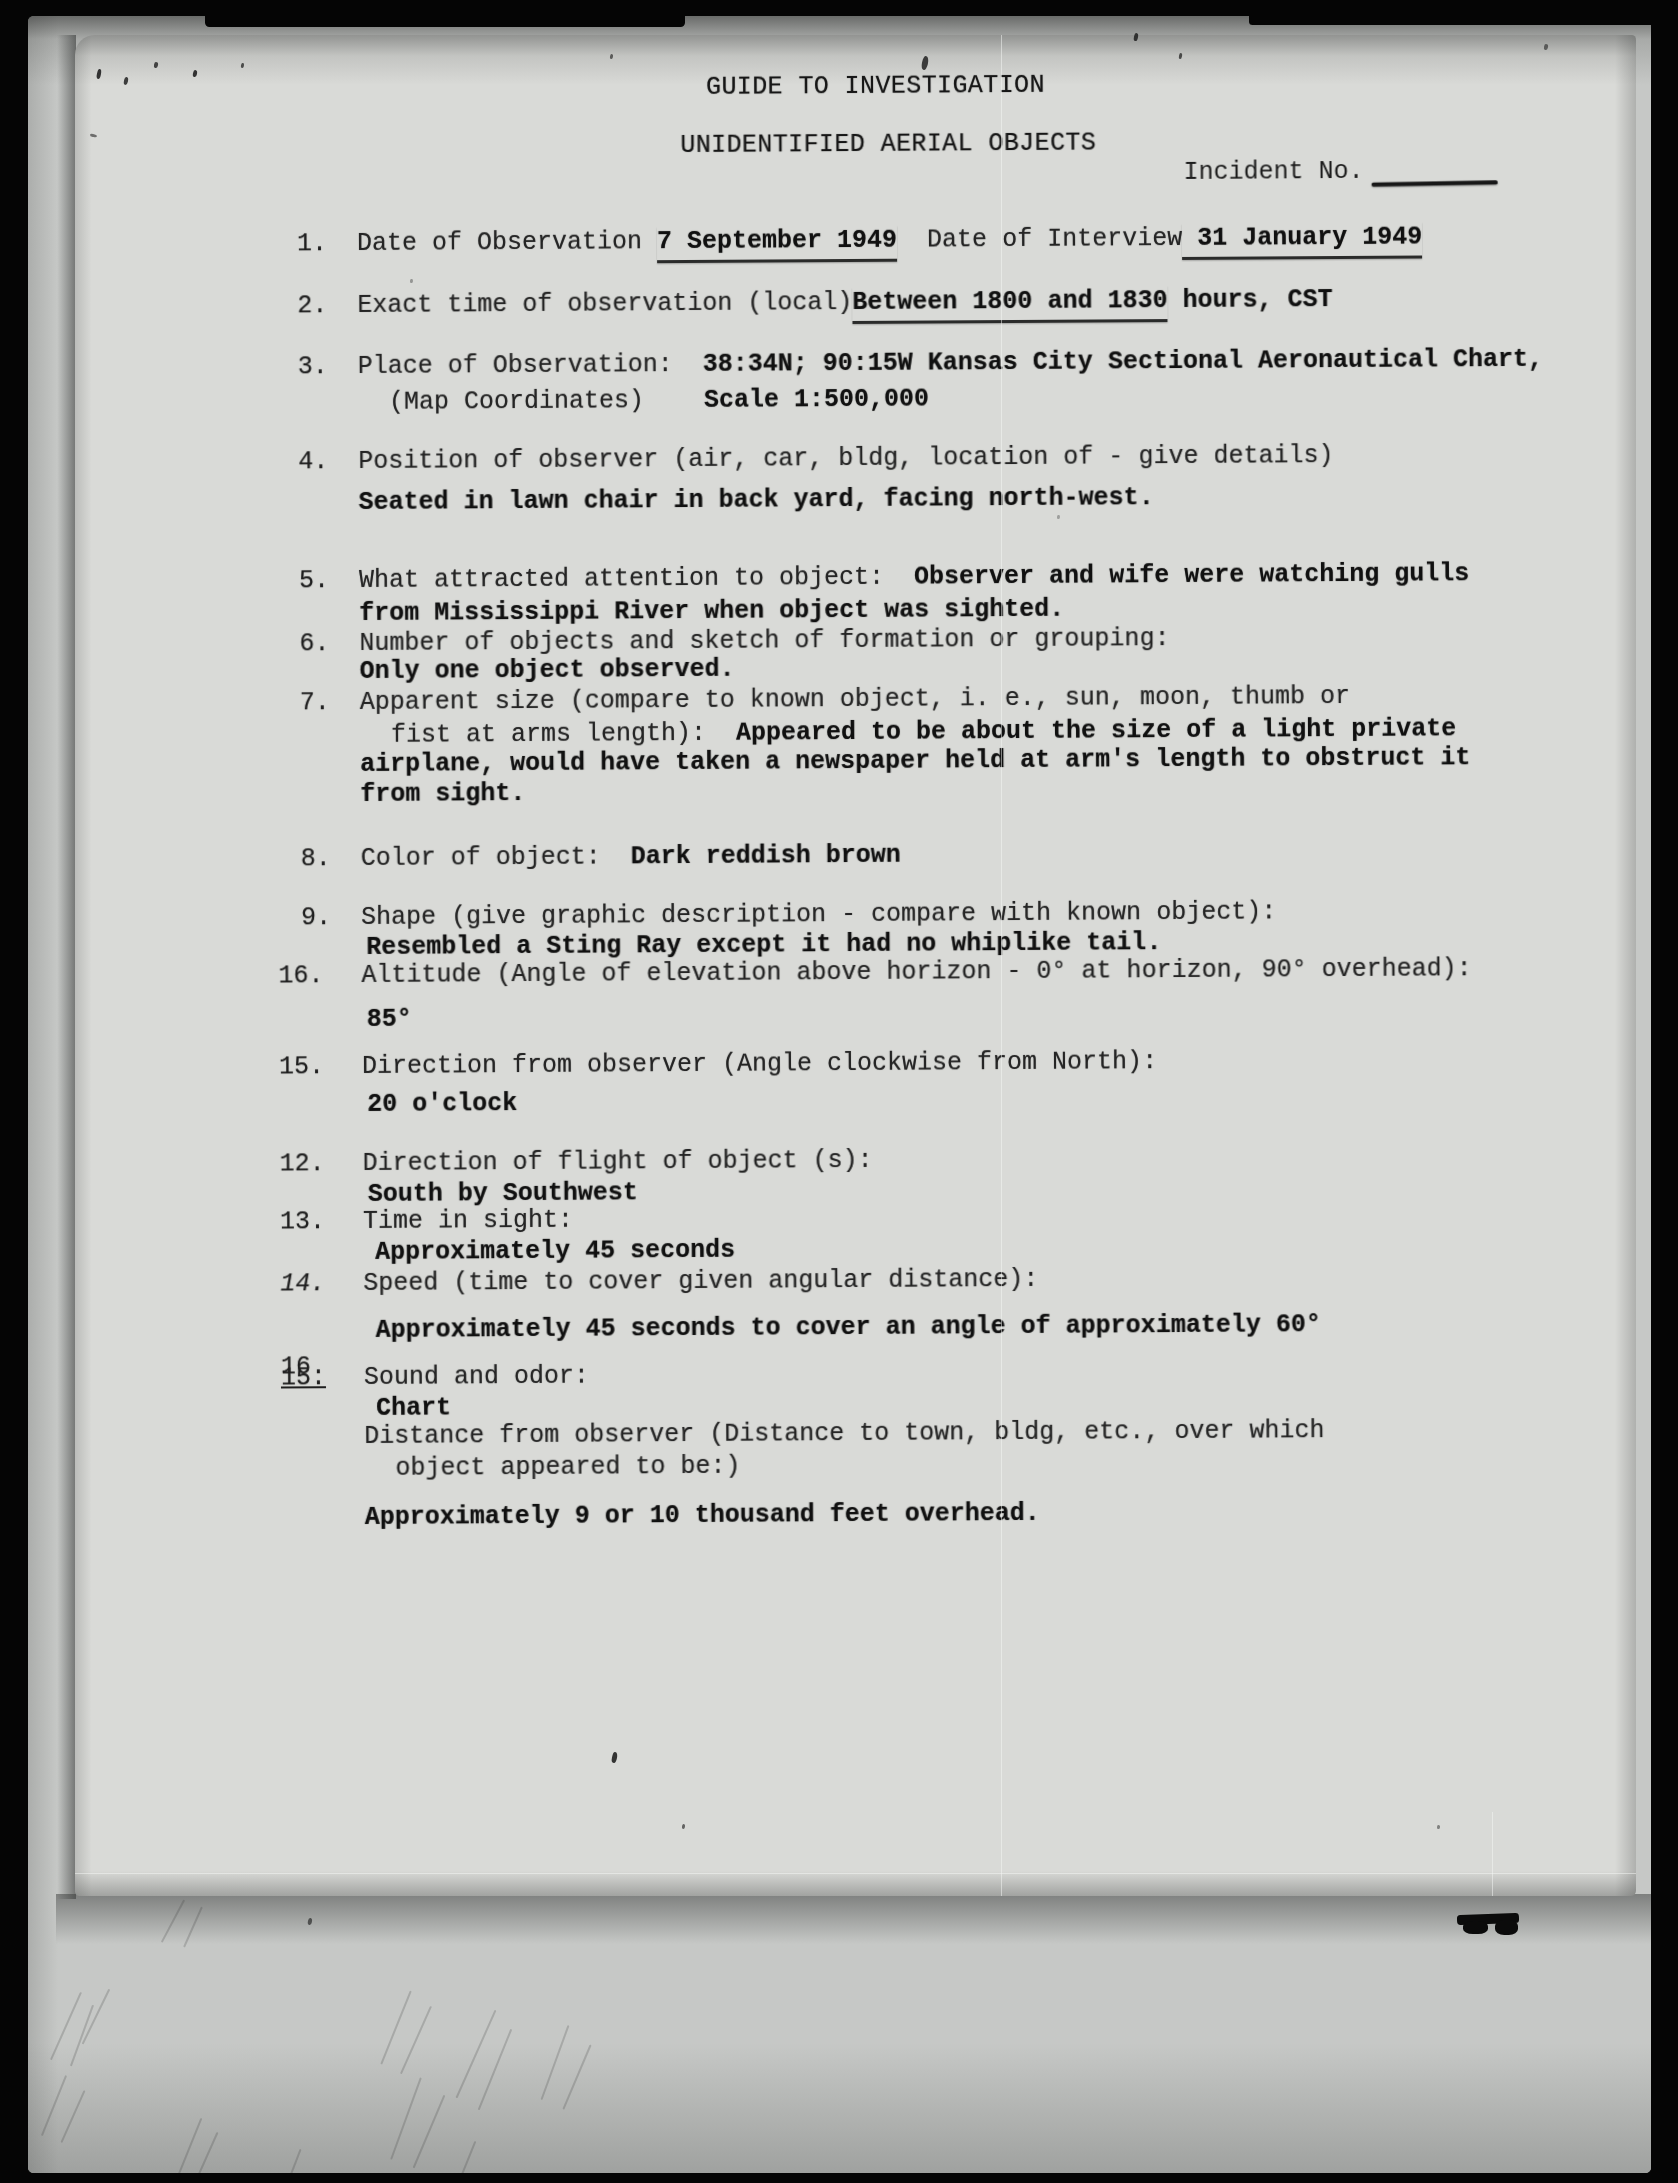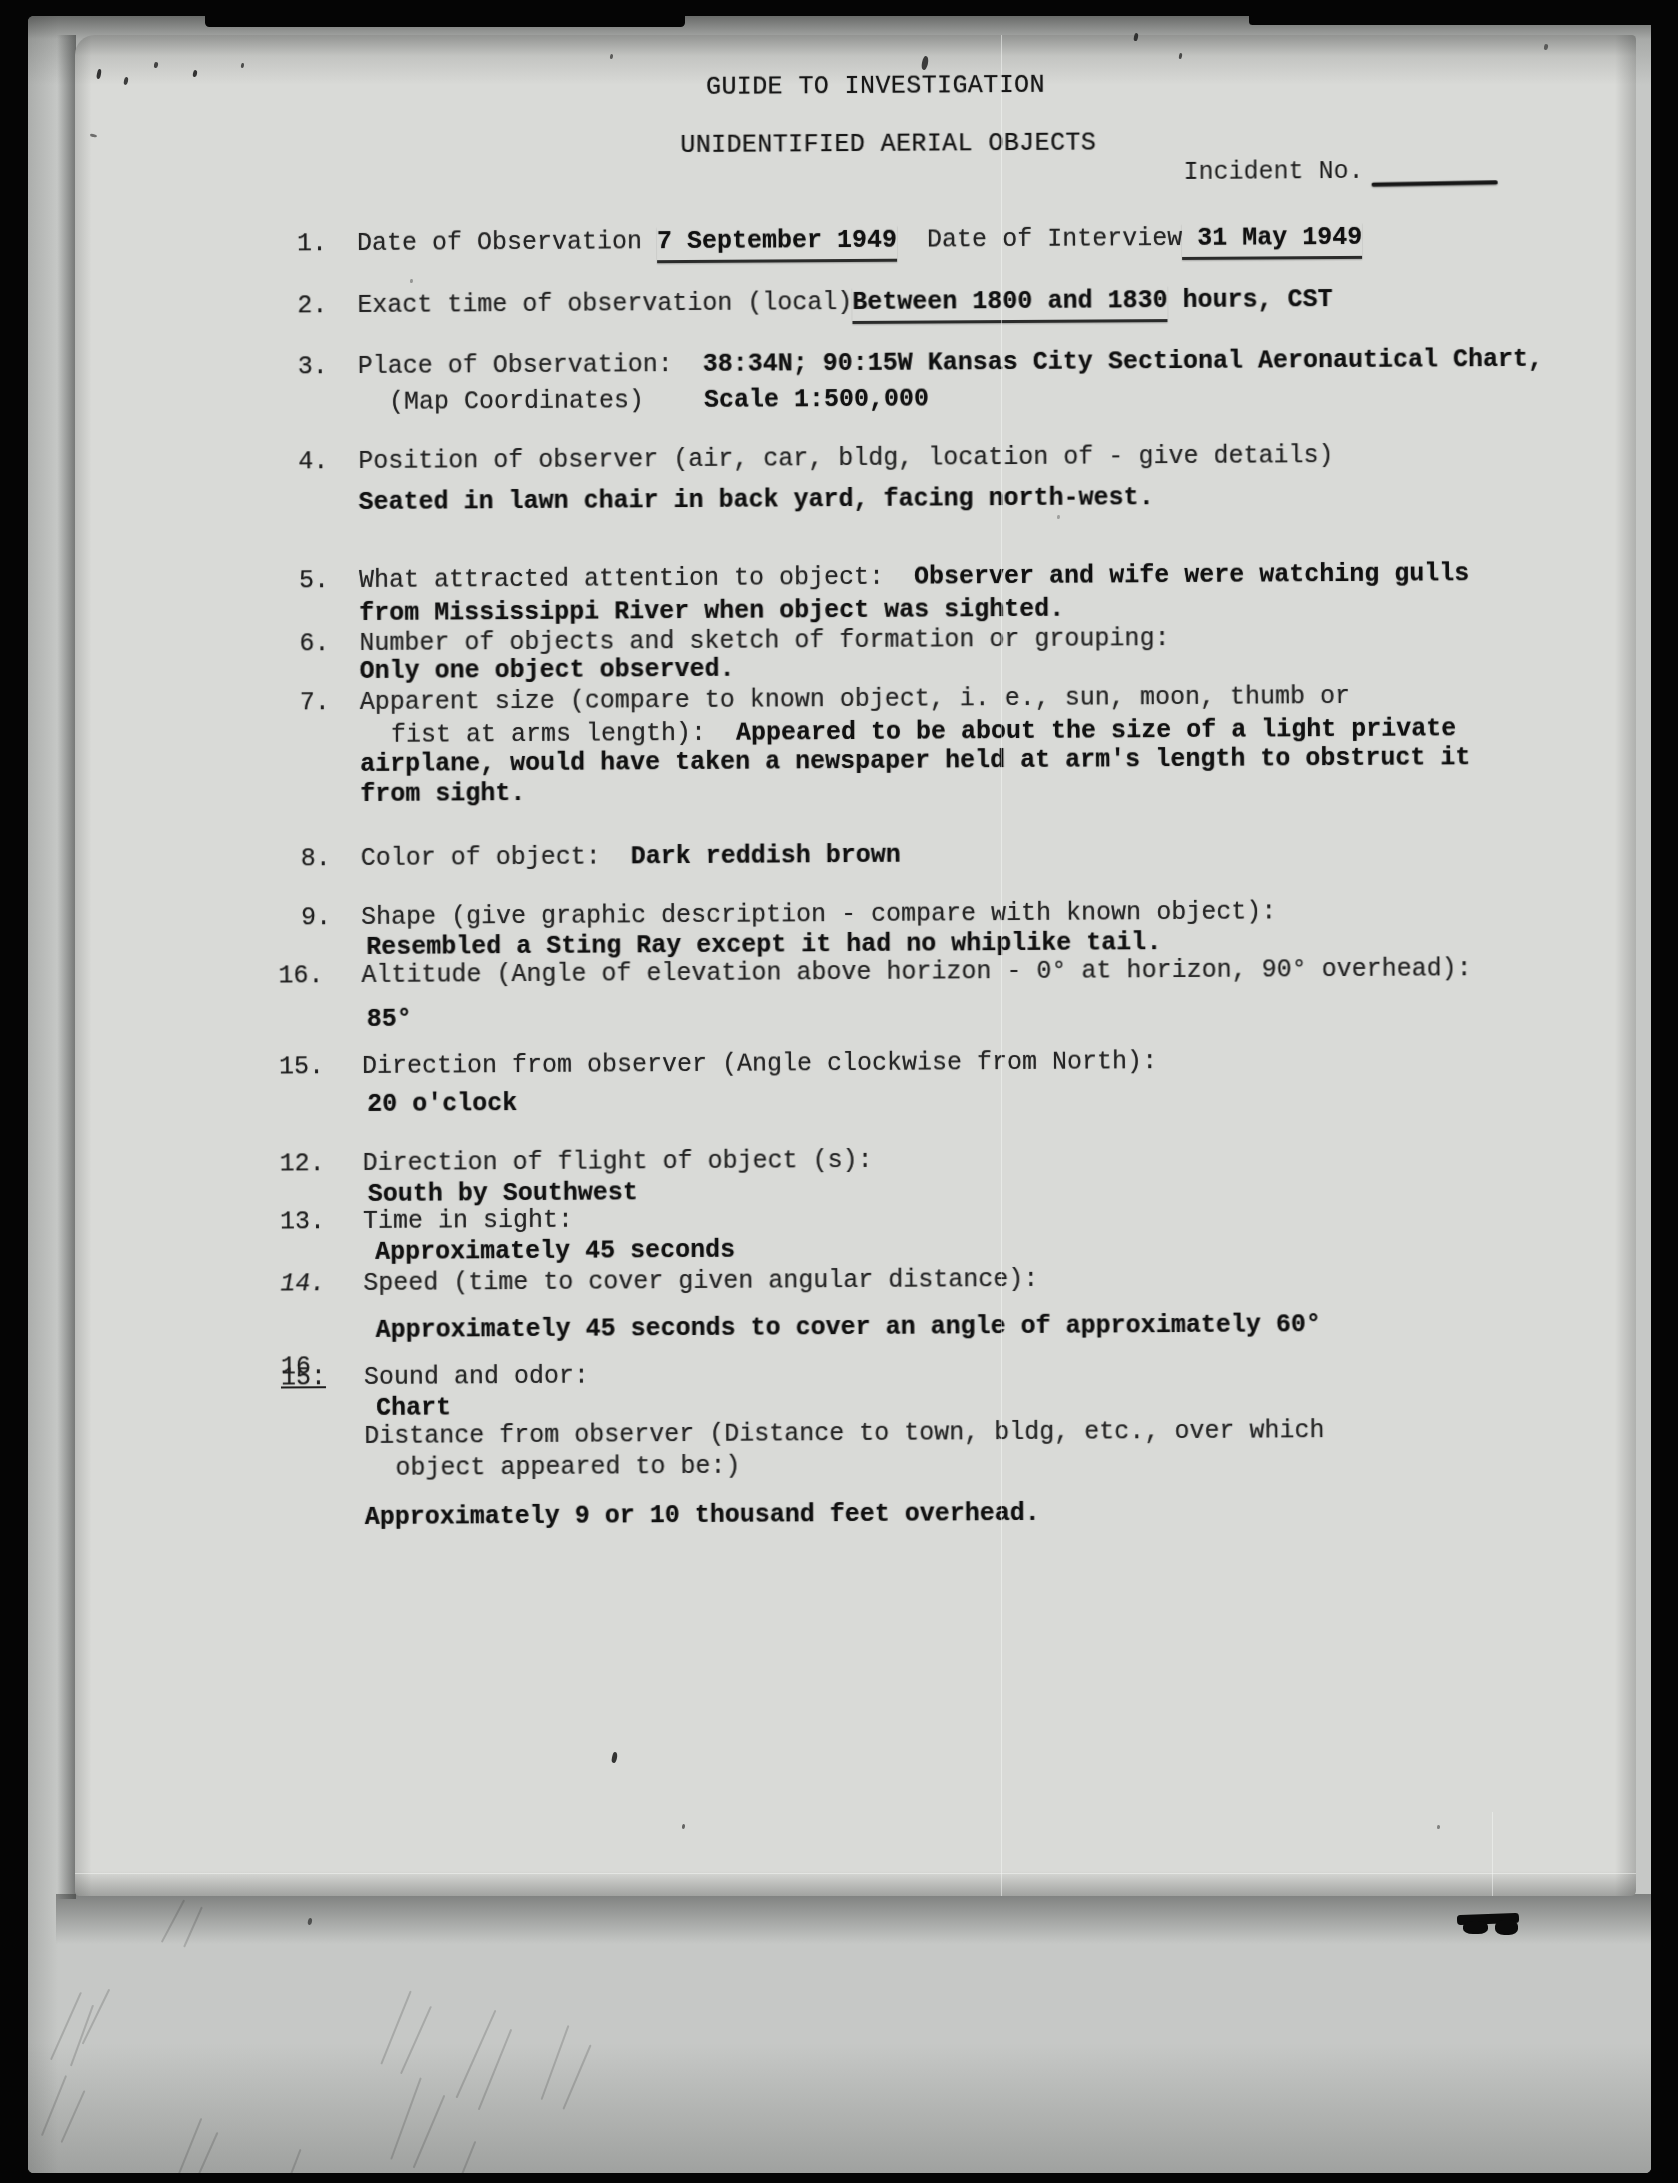--- a/index.html
+++ b/index.html
@@ -75,21 +75,21 @@
   <div class="paper"></div>
 
   <div class="typed">
     <div class="line title-line" style="top:76px;left:707px;">GUIDE TO INVESTIGATION</div>
     <div class="line title-line" style="top:134px;left:681px;">UNIDENTIFIED AERIAL OBJECTS</div>
     <div class="line" style="top:164px;left:1184px;">Incident No.</div>
     <div class="blank-rule" style="top:188px;left:1372px;width:126px;transform:rotate(-0.6deg);"></div>
     <div id="items">
         <div>
           <div class="line num" style="top: 230px; left: 297px;">1.</div>
-          <div class="line" style="top: 230px; left: 357px;"><span class="seg-q">Date of Observation </span><span class="seg-a seg-u">7 September 1949</span><span class="seg-q">  Date of Interview</span><span class="seg-a seg-u"> 31 May 1949</span></div>
+          <div class="line" style="top: 230px; left: 357px;"><span class="seg-q">Date of Observation </span><span class="seg-a seg-u">7 September 1949</span><span class="seg-q">  Date of Interview</span><span class="seg-a seg-u"> 31 January 1949</span></div>
         </div>
         <div>
           <div class="line num" style="top: 292px; left: 297px;">2.</div>
           <div class="line" style="top: 292px; left: 357px;"><span class="seg-q">Exact time of observation (local)</span><span class="seg-a seg-u">Between 1800 and 1830</span><span class="seg-a"> hours, CST</span></div>
         </div>
         <div>
           <div class="line num" style="top: 353px; left: 297px;">3.</div>
           <div class="line" style="top: 353px; left: 357px;"><span class="seg-q">Place of Observation:  </span><span class="seg-a">38:34N; 90:15W Kansas City Sectional Aeronautical Chart,</span></div>
           <div class="line" style="top: 389px; left: 388px;"><span class="seg-q">(Map Coordinates)    </span><span class="seg-a">Scale 1:500,000</span></div>
         </div>

